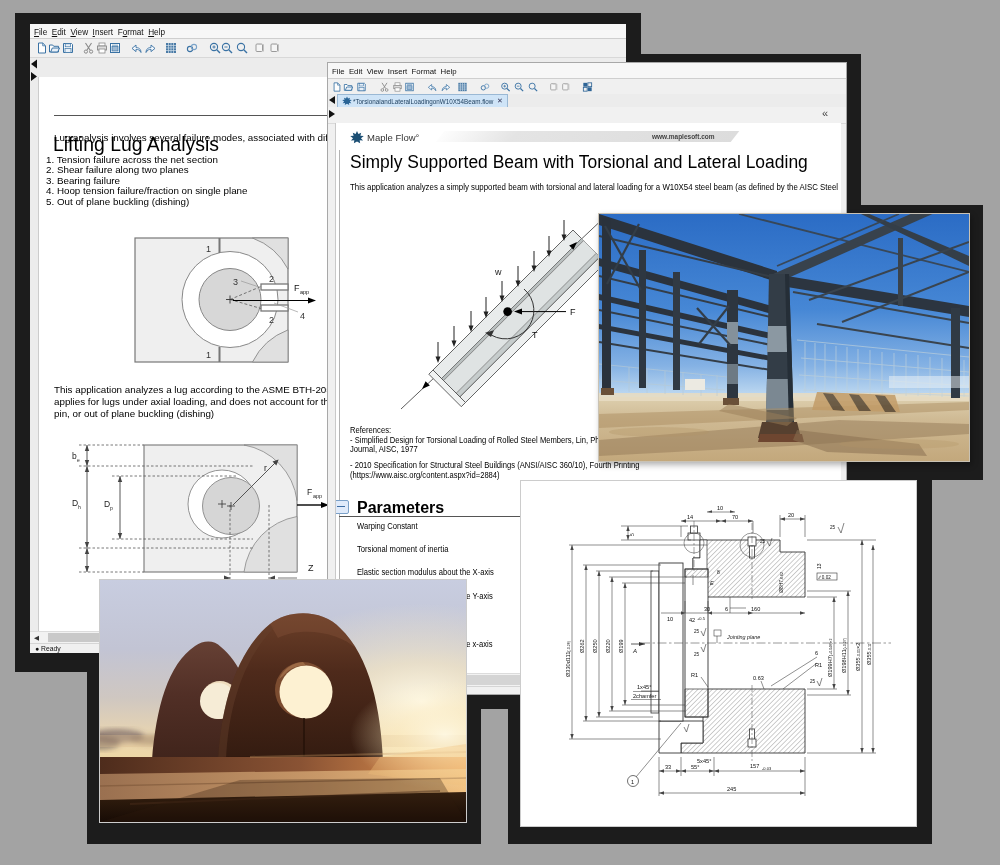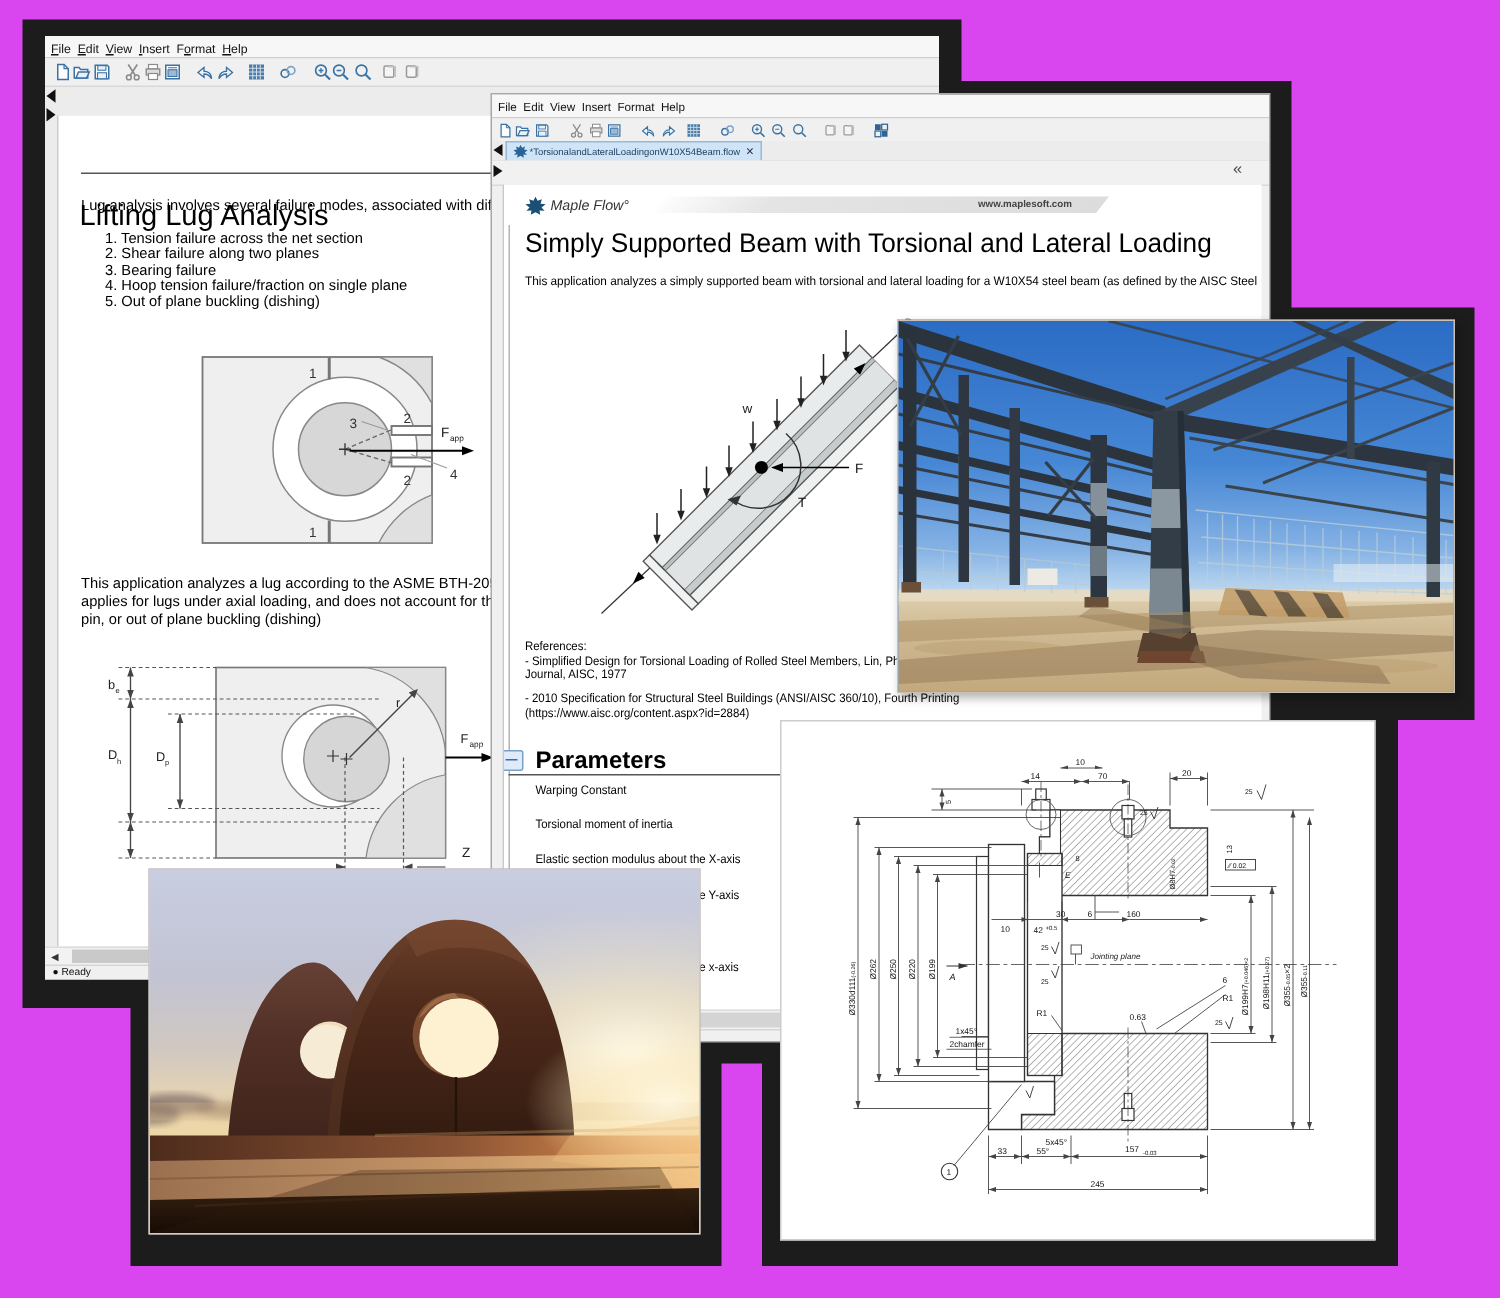--- a/index.html
+++ b/index.html
@@ -1,16 +1,16 @@
 <!DOCTYPE html>
 <html><head>
 <meta charset="utf-8">
 <style>
   html,body{margin:0;padding:0;background:#fff;}
-  #page{position:relative;width:1000px;height:865px;background:#d946ef;overflow:hidden;
+  #page{position:relative;width:1000px;height:865px;background:#a3a3a3;overflow:hidden;
         font-family:"Liberation Sans",sans-serif;}
   .abs{position:absolute;}
   .blk{position:absolute;background:#1c1c1c;}
 </style>
 </head>
 <body>
 <div id="page">
 
   <svg width="0" height="0" style="position:absolute">
     <defs>
@@ -151,21 +151,21 @@
       <div class="abs" style="left:4px;top:1.5px;font-size:6.5px;color:#333;">◀</div>
     </div>
     <div class="abs" style="left:0;top:619px;width:596px;height:10px;background:#f0f0f0;border-top:1px solid #d5d5d5;">
       <div class="abs" style="left:5px;top:1px;font-size:6.8px;color:#111;">● Ready</div>
     </div>
 
     <div class="abs" id="doc1" style="left:8px;top:53px;width:588px;height:554px;overflow:hidden;">
       <div class="abs" style="left:15px;top:11px;font-size:19.4px;color:#000;margin-top:45px;">Lifting Lug Analysis</div>
       <div class="abs" style="left:16px;top:38px;width:562px;border-top:1.2px solid #555;"></div>
       <div class="abs" style="left:16px;top:55px;font-size:9.8px;color:#000;white-space:pre;">Lug analysis involves several failure modes, associated with different failure modes</div>
-      <div class="abs" style="left:32px;top:78px;font-size:9.8px;color:#000;line-height:10.4px;white-space:pre;">1. Tension failure across the net section
+      <div class="abs" style="left:8px;top:78px;font-size:9.8px;color:#000;line-height:10.4px;white-space:pre;">1. Tension failure across the net section
 2. Shear failure along two planes
 3. Bearing failure
 4. Hoop tension failure/fraction on single plane
 5. Out of plane buckling (dishing)</div>
       <svg class="abs" id="lug1" style="left:88px;top:150px;" width="210" height="142" viewBox="0 0 210 142">
         <rect x="9" y="11" width="153" height="124" fill="#efefef" stroke="#777" stroke-width="1.2"></rect>
         <path d="M126.5 11 H162 V42.1 A65.5 65.5 0 0 0 126.5 11 Z" fill="#e0e0e0" stroke="#888" stroke-width="0.9"></path>
         <path d="M162 102.9 V135 H126.5 A65.5 65.5 0 0 1 162 102.9 Z" fill="#e0e0e0" stroke="#888" stroke-width="0.9"></path>
         <circle cx="104" cy="72.5" r="48" fill="#ffffff" stroke="#888" stroke-width="1"></circle>
         <circle cx="104" cy="72.5" r="31" fill="#d7d7d7" stroke="#888" stroke-width="1"></circle>
@@ -320,21 +320,21 @@
     <div class="abs" style="left:7px;top:60px;width:505px;height:550px;background:#fff;border-left:1px solid #c9c9c9;"></div>
     <div class="abs" style="left:0;top:610px;width:518px;height:12px;background:#f2f2f2;border-top:1px solid #dcdcdc;">
       <div class="abs" style="left:16px;top:1px;width:380px;height:10px;background:#d4d4d4;"></div>
     </div>
     <div class="abs" style="left:0;top:623px;width:518px;height:8px;background:#f0f0f0;border-top:1px solid #d5d5d5;"></div>
 
     <div class="abs" id="doc2" style="left:8px;top:60px;width:504px;height:550px;overflow:hidden;">
       <svg class="abs" style="left:14px;top:8px;" width="14" height="13" viewBox="0 0 12 11">
           <path d="M6,0 L7.2,2.4 L9.6,1.5 L8.9,4.1 L11.8,4.3 L9.4,6.2 L11.2,8.1 L8.3,7.9 L8.7,10.4 L6,8.9 L3.3,10.4 L3.7,7.9 L0.8,8.1 L2.6,6.2 L0.2,4.3 L3.1,4.1 L2.4,1.5 L4.8,2.4 Z" fill="#1c4f74"></path>
         </svg>
-      <div class="abs" style="left:31px;top:9px;font-size:9.5px;color:#333;font-style:italic;">Maple Flow°</div>
+      <div class="abs" style="left:31px;top:9px;font-size:9.5px;color:#333;">Maple Flow°</div>
       <div class="abs" style="left:104px;top:8px;width:295px;height:11px;background:linear-gradient(90deg,#fdfdfd,#e4e4e4 25%,#dcdcdc);transform:skewX(-38deg);"></div>
       <div class="abs" style="left:316px;top:9.5px;font-size:6.5px;font-weight:bold;color:#444;">www.maplesoft.com</div>
       <div class="abs" style="left:14px;top:29px;font-size:18px;color:#000;white-space:pre;transform:scaleX(0.97);transform-origin:0 0;">Simply Supported Beam with Torsional and Lateral Loading</div>
       <div class="abs" style="left:14px;top:60px;font-size:8.2px;color:#000;white-space:pre;transform:scaleX(0.96);transform-origin:0 0;">This application analyzes a simply supported beam with torsional and lateral loading for a W10X54 steel beam (as defined by the AISC Steel</div>
       <svg class="abs" id="beam" style="left:55px;top:84px;" width="235" height="220" viewBox="0 0 235 220">
         <line x1="10" y1="202" x2="217" y2="7" stroke="#333" stroke-width="0.8"></line>
 
         <polygon points="42,163 182,23 190.5,31.5 50.5,171.5" fill="#e9ecec" stroke="#555" stroke-width="0.9"></polygon>
         <polygon points="50.5,171.5 190.5,31.5 192.6,33.6 52.6,173.6" fill="#b9bfbf" stroke="#555" stroke-width="0.4"></polygon>
         <polygon points="52.6,173.6 192.6,33.6 205.3,46.3 65.3,186.3" fill="#dfe3e3" stroke="#555" stroke-width="0.5"></polygon>

